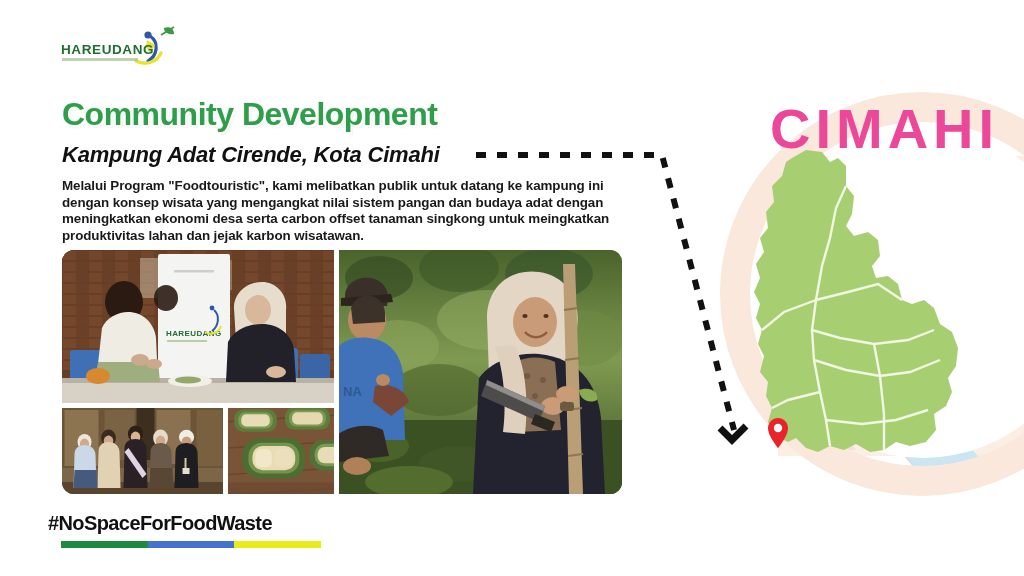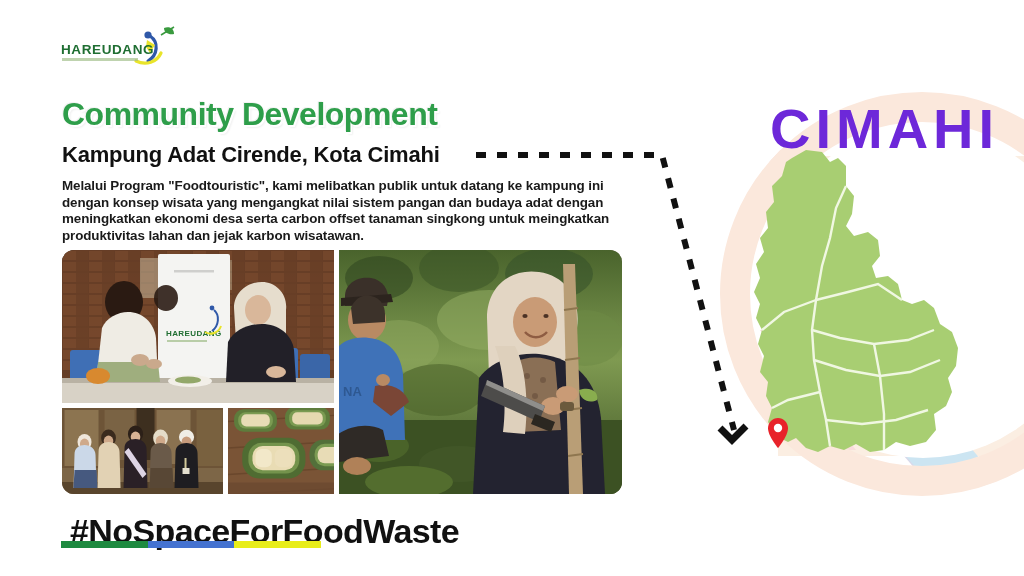--- a/index.html
+++ b/index.html
@@ -127,40 +127,41 @@
   }
   .subtitle {
     position: absolute;
     left: 62px;
     top: 142px;
     font-size: 22px;
     font-weight: 700;
     color: #111111;
     letter-spacing: -0.2px;
     font-family: "Liberation Sans", sans-serif;
+    font-style: italic;
   }
   .body-text {
     position: absolute;
     left: 62px;
     top: 178px;
     width: 556px;
     font-size: 13.4px;
     font-weight: 700;
     line-height: 16.5px;
     color: #1a1a1a;
     letter-spacing: -0.1px;
     font-family: "Liberation Sans", sans-serif;
   }
 
   
   .hashtag {
     position: absolute;
-    left: 70px;
+    left: 48px;
     top: 512px;
-    font-size: 34px;
+    font-size: 20px;
     font-weight: 800;
     color: #111111;
     letter-spacing: -0.6px;
     font-family: "Liberation Sans", sans-serif;
   }
   .rule {
     position: absolute;
     left: 61px;
     top: 541px;
     width: 260px;
@@ -255,21 +256,21 @@
             <path d="M120 510 L192 510 L252 580 L180 580 Z"></path>
             <path d="M252 440 L324 440 L384 510 L312 510 Z"></path>
           </g>
         </g>
       </svg>
     </div>
 
     <div class="map-circle" data-interactable="false"></div>
     <div class="map-ring" data-interactable="false"></div>
 
-    <div class="cimahi-word" data-interactable="false" style="color: #6d28d9;">CIMAHI</div>
+    <div class="cimahi-word" data-interactable="false" style="color: #ec4899;">CIMAHI</div>
 
     <svg class="motto-svg" viewBox="0 0 384 576" aria-hidden="true">
       <defs>
         <path id="mottoArc" d="M 72 392 A 212 212 0 0 0 496 392" fill="none"></path>
       </defs>
       <text font-family="'Liberation Sans', sans-serif" font-size="31" font-weight="700" fill="#ffffff" letter-spacing="2">
         <textPath href="#mottoArc" startOffset="18%">SALUYU NGAWANGUN JATI MANDIRI</textPath>
       </text>
     </svg>
 

